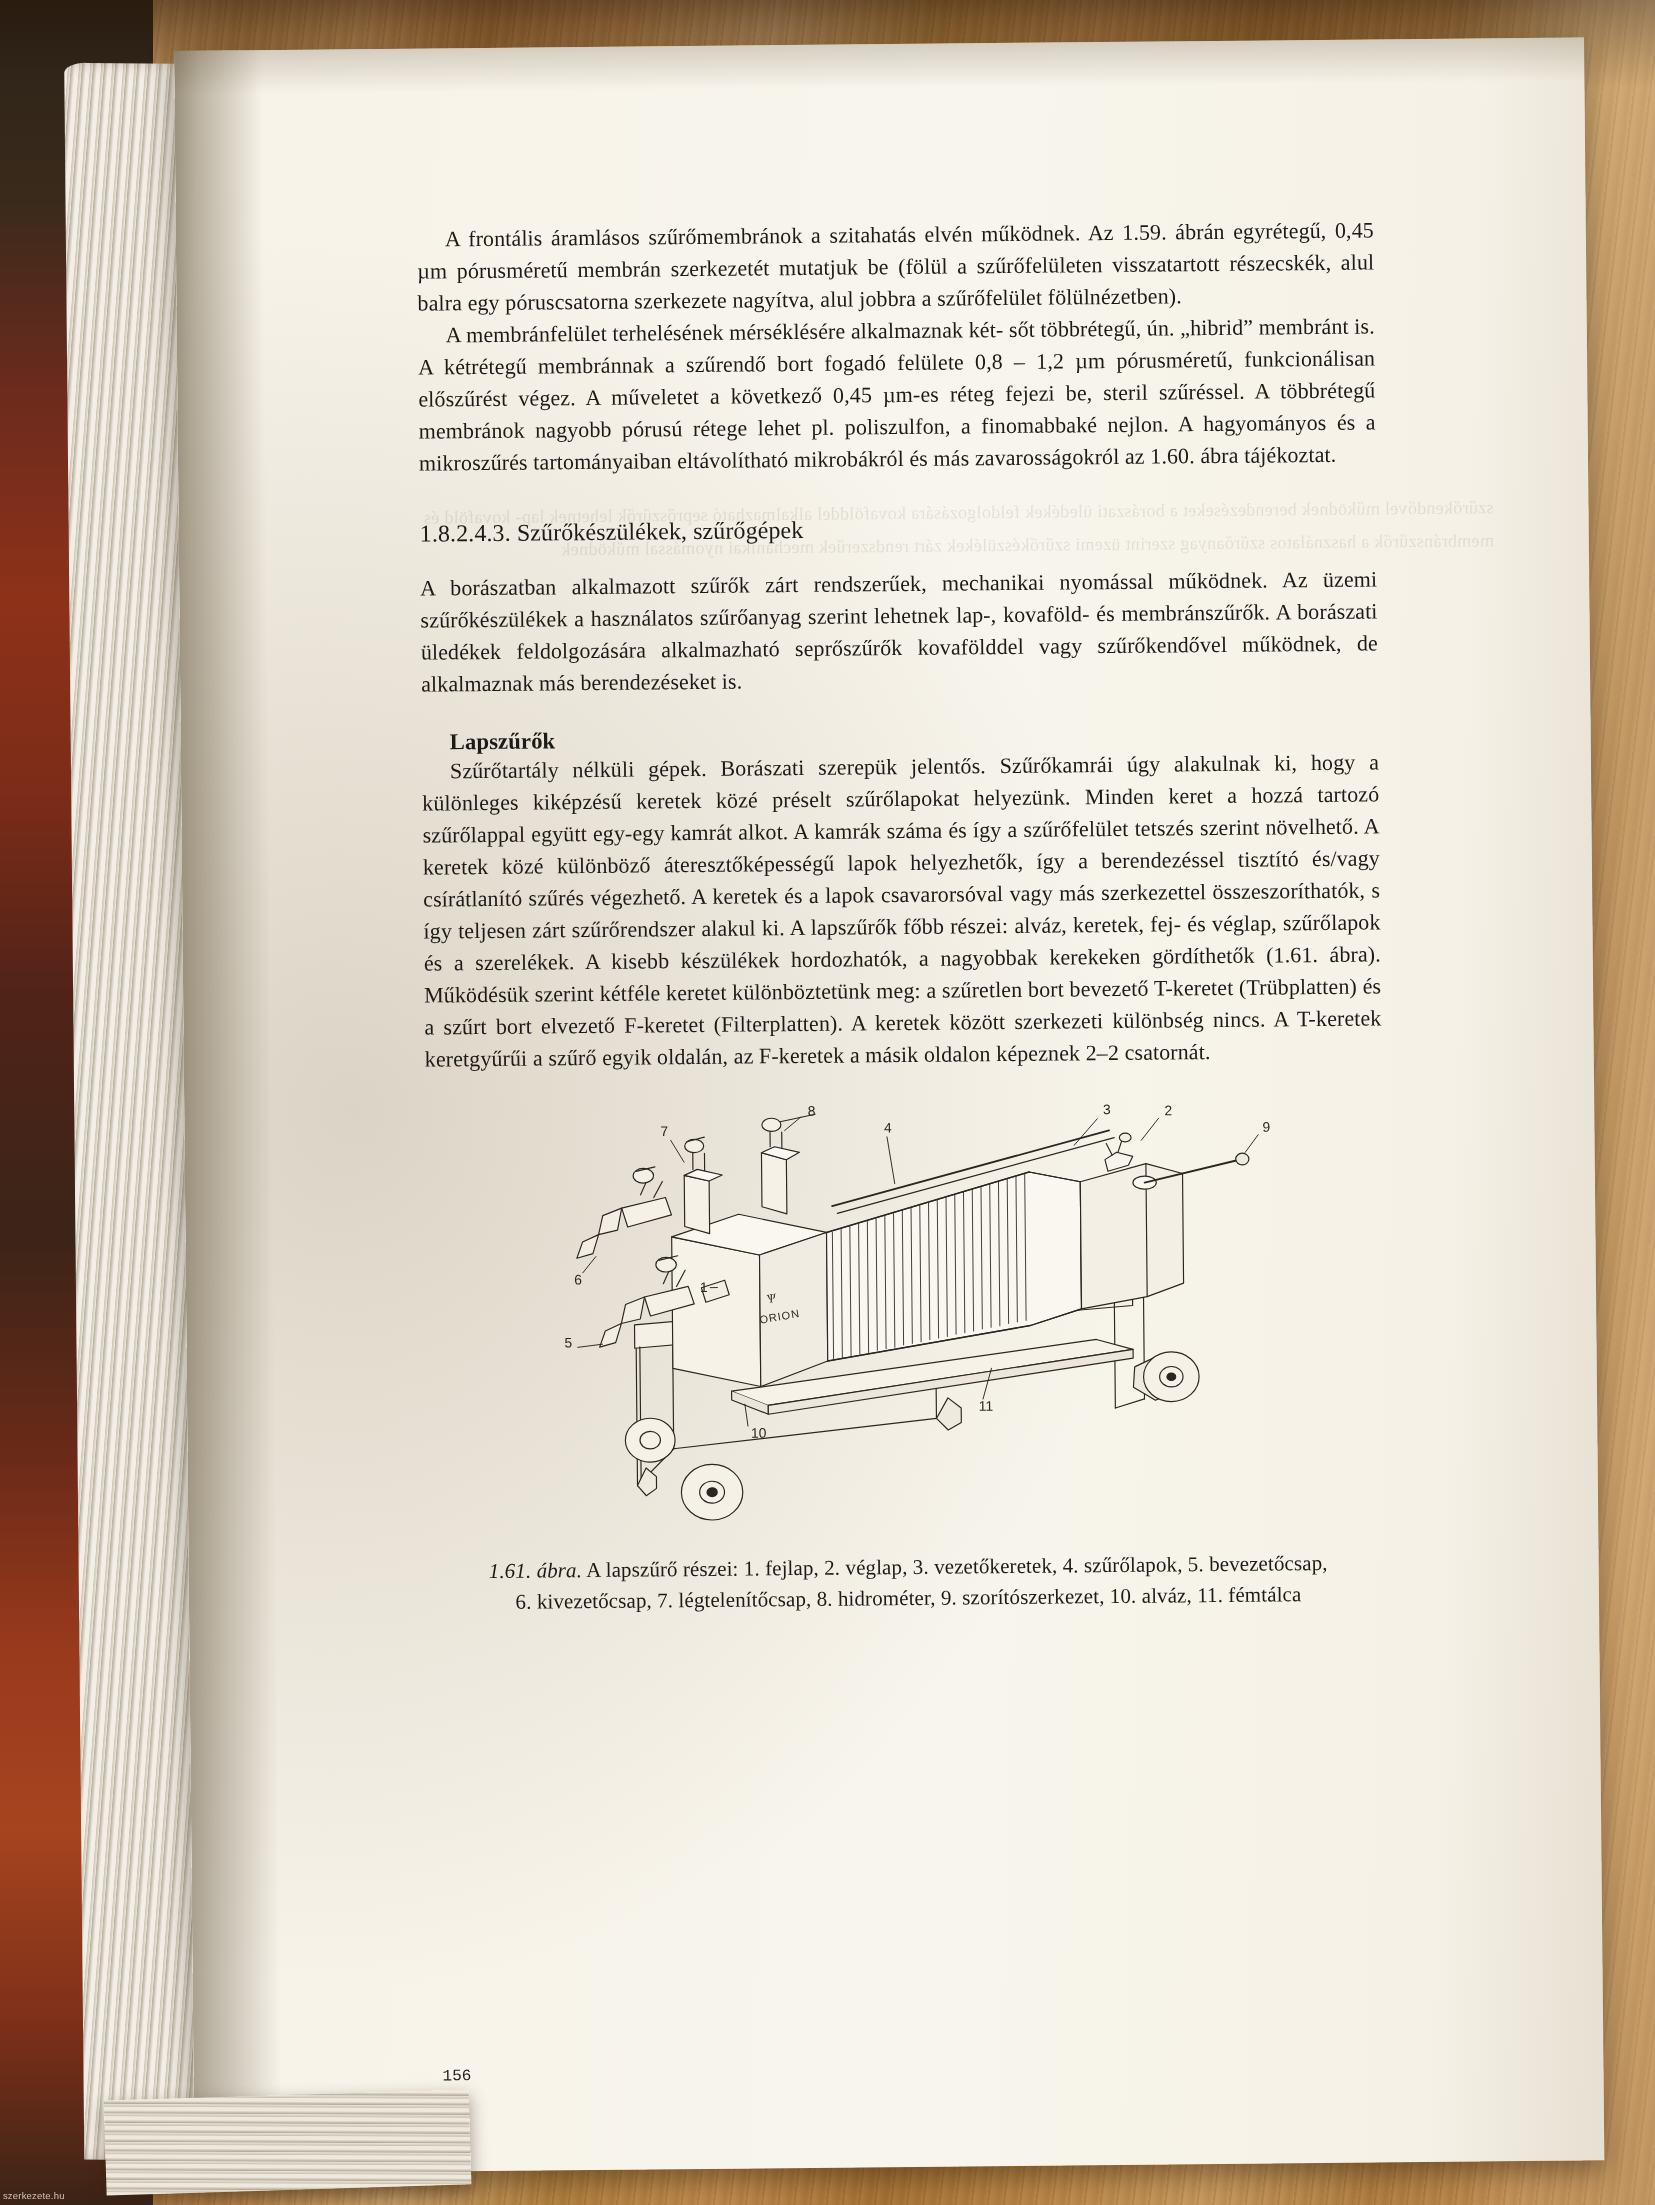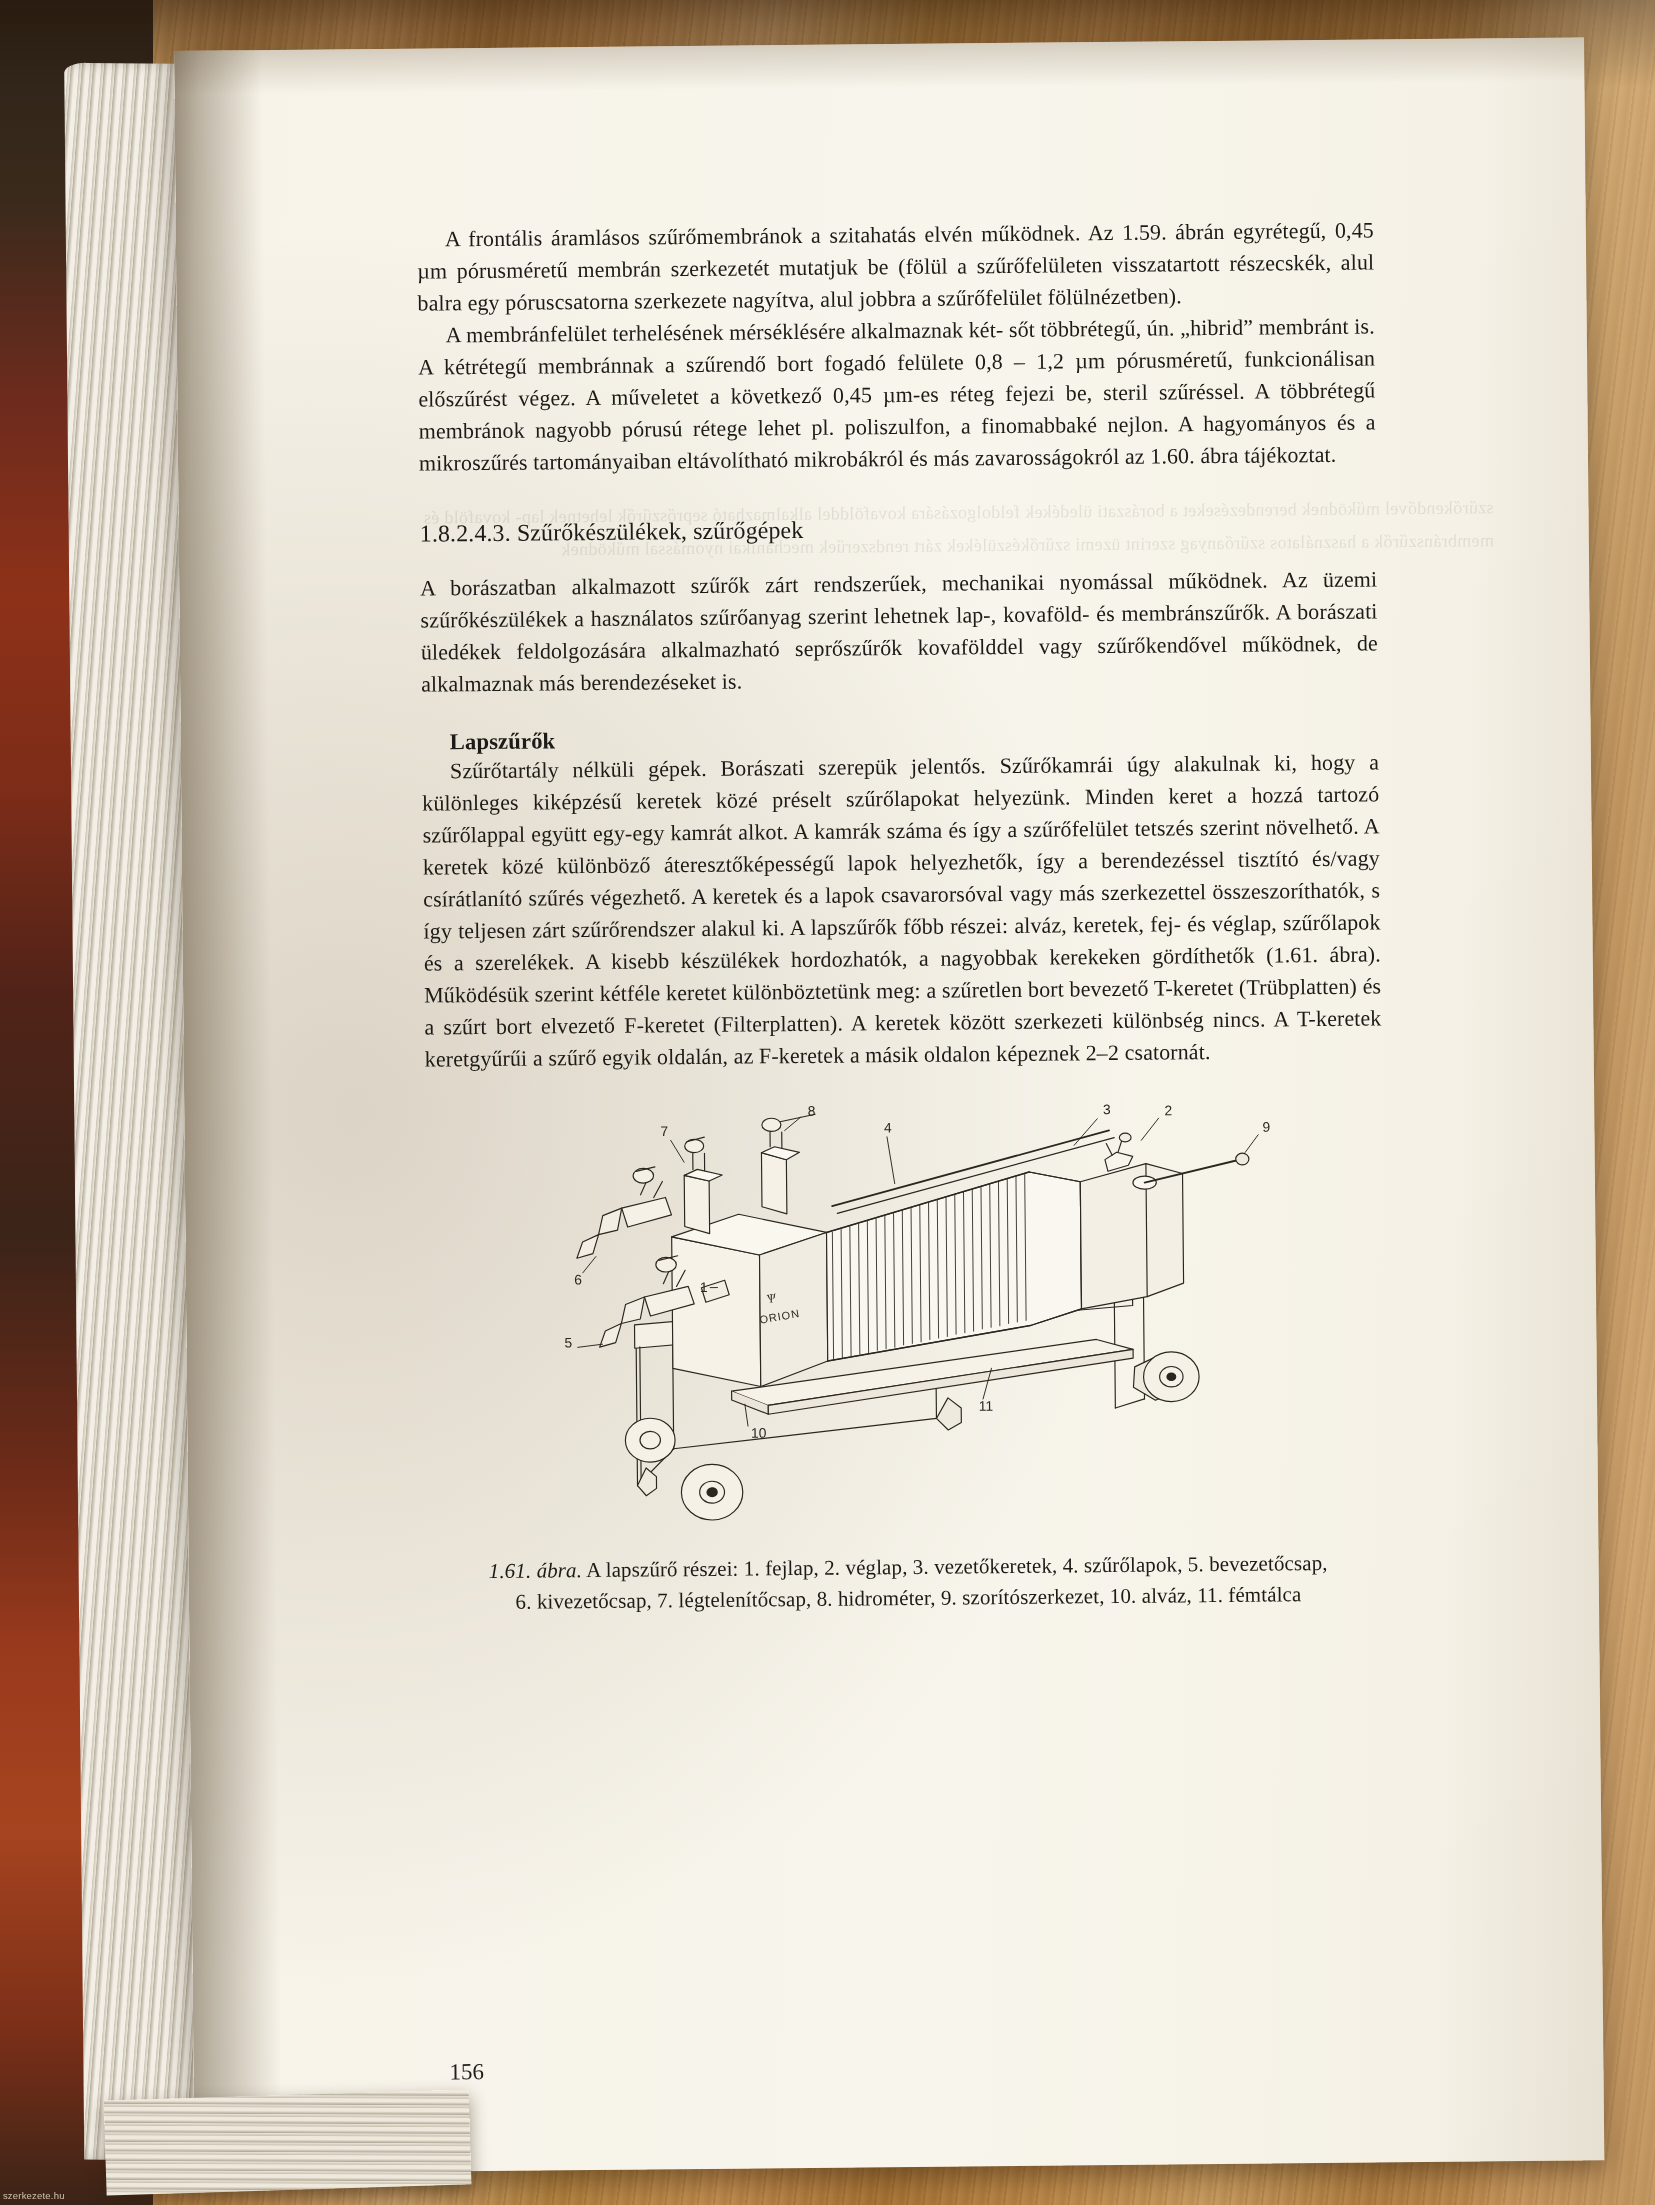--- a/index.html
+++ b/index.html
@@ -188,24 +188,25 @@
     margin-top: 25px;
     font-size: 21px;
     line-height: 31px;
     text-align: center;
     letter-spacing: 0.1px;
   }
   .caption .em { font-style: italic; }
 
   #page-number {
     position: absolute;
-    left: 256px;
+    left: 249px;
     bottom: 86px;
-    font-size: 23px;
+    font-size: 16px;
     color: #211f19;
+    font-family: Liberation Mono, monospace;
   }
 
   
   #watermark {
     position: absolute;
     left: 2.9px;
     bottom: 4.4px;
     font-family: "Liberation Sans", sans-serif;
     font-size: 9.5px;
     color: #e8d9c6;

